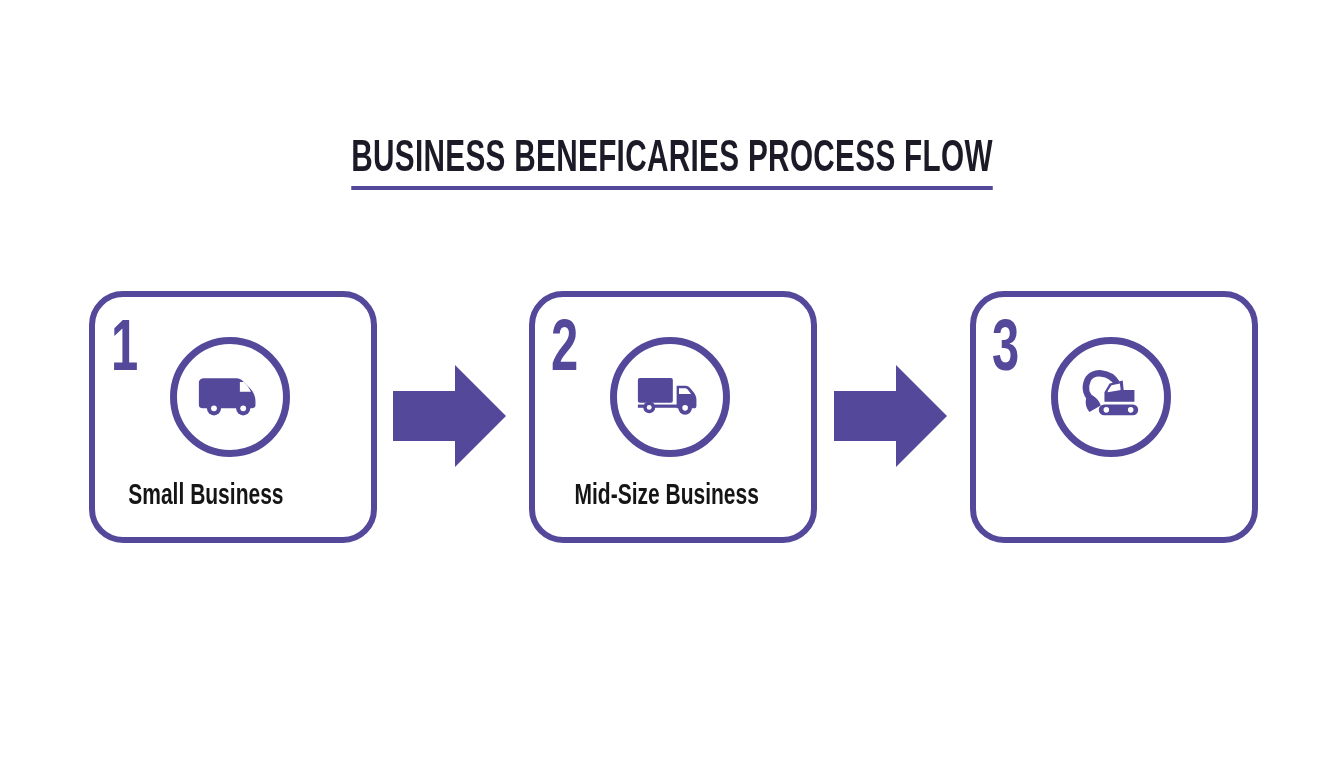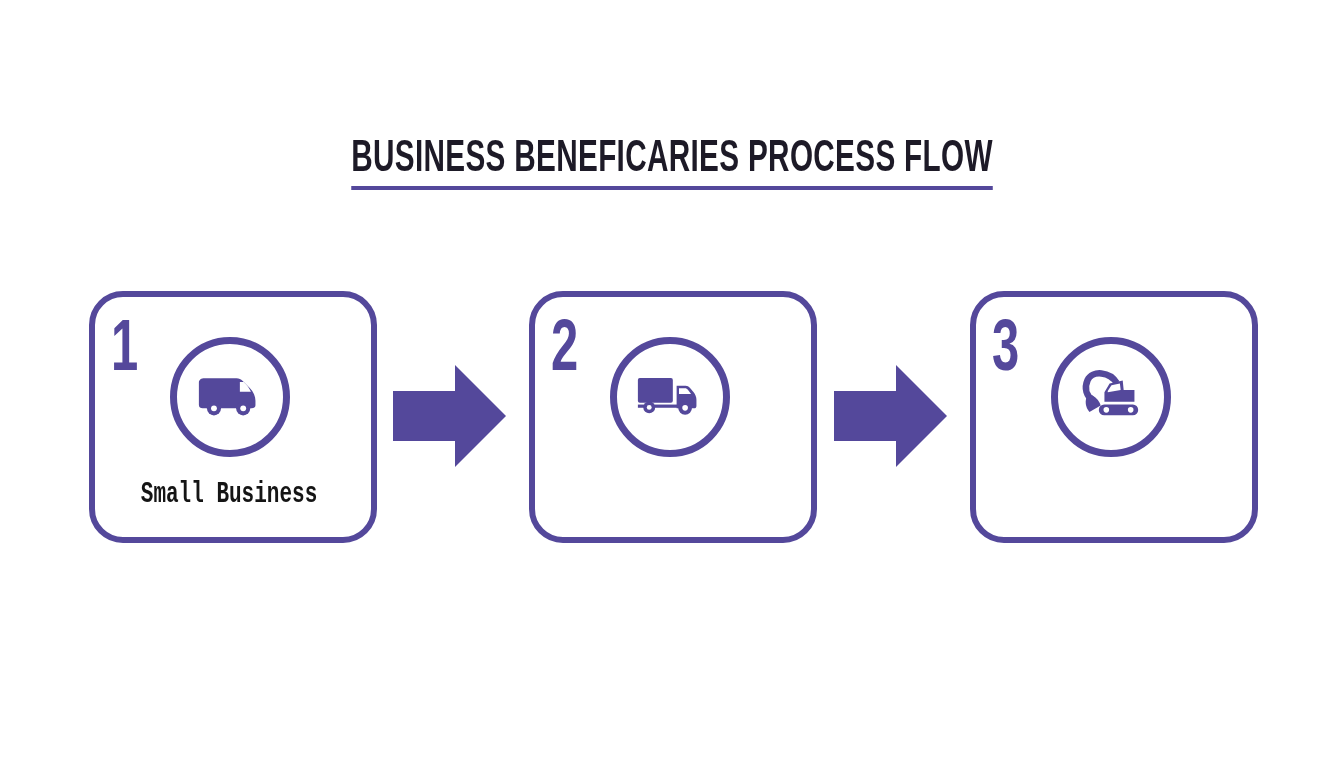--- a/index.html
+++ b/index.html
@@ -54,21 +54,21 @@
   .icon-circle{
     position:absolute;left:75px;top:40px;
     width:120px;height:120px;
     border:7px solid var(--accent);
     border-radius:50%;
     display:flex;align-items:center;justify-content:center;
   }
   .icon-circle svg{display:block;}
   .step-label-wrap{
     position:absolute;left:0;right:8px;bottom:28px;
-    text-align:center;line-height:1;font-family:Liberation Mono, monospace;
+    text-align:left;line-height:1;
   }
   .step-label{
     display:inline-block;
     font-size:30px;font-weight:700;line-height:1;white-space:nowrap;
     color:var(--label-color);
     transform:scaleX(0.70);transform-origin:center bottom;
   }
 
   
   .flow-arrow{position:absolute;top:365px;width:113px;height:102px;}
@@ -120,20 +120,23 @@
           <rect class="fill-accent" x="2" y="33" width="42" height="3.4"></rect>
           <path class="fill-accent" d="M43,13 L52.5,13 C54.5,13 55.8,13.8 57,15.2 L60.8,19.8 C62.8,22.3 64,25 64,28 L64,34.5 C64,36 63,37 61.5,37 L43,37 Z"></path>
           <path fill="#ffffff" d="M45.5,15.8 L51.8,15.8 C53.2,15.8 54.2,16.5 55.1,17.6 L58.3,21.8 L45.5,21.8 Z"></path>
           <circle class="fill-accent" cx="14" cy="36" r="6.3"></circle>
           <circle fill="#ffffff" cx="14" cy="36" r="2.6"></circle>
           <circle class="fill-accent" cx="52" cy="36.5" r="7.3"></circle>
           <circle fill="#ffffff" cx="52" cy="36.5" r="3"></circle>
         </svg>
       </span>
     </div>
+    <div class="step-label-wrap">
+      <span class="step-label">Mid-Size Business</span>
+    </div>
   </div>
 
   <div class="flow-arrow pos-2">
     <svg width="113" height="102" viewBox="0 0 113 102" xmlns="http://www.w3.org/2000/svg">
       <polygon class="fill-accent" points="0,26 62,26 62,0 113,51 62,102 62,76 0,76"></polygon>
     </svg>
   </div>
 
   <div class="step-card pos-3">
     <span class="step-number">3</span>

